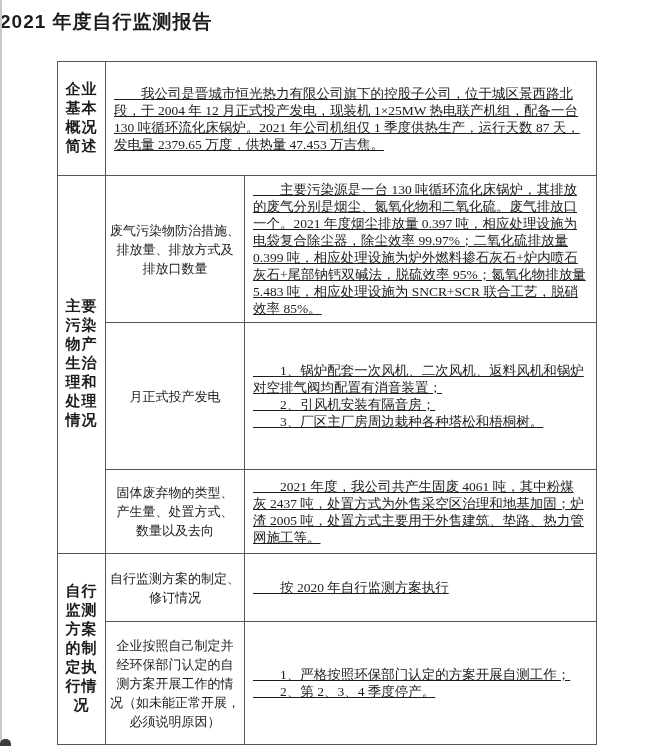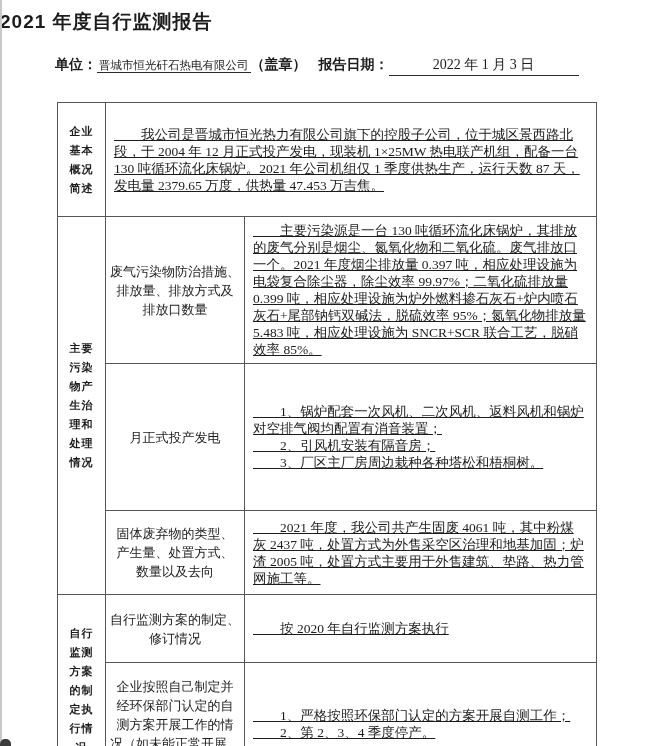--- a/index.html
+++ b/index.html
@@ -36,45 +36,44 @@
     font-weight:normal; border-bottom:1px solid #2a2a2a; padding-bottom:1px;
   }
   table.report-table {
     border-collapse:collapse; table-layout:fixed;
     margin:26px 0 0 57px; width:539px;
   }
   table.report-table td {
     border:1px solid #555555; vertical-align:middle;
   }
   .group-cell {
-    font-weight:bold; font-size:11px; line-height:19px;
+    font-weight:bold; font-size:15px; line-height:19px;
     text-align:center; white-space:pre-line; letter-spacing:1px;
     padding:2px 1px;
+    font-family:Liberation Mono, monospace;
   }
   .label-cell {
     font-size:13px; line-height:19px; text-align:center;
     white-space:pre-line; padding:4px 2px;
   }
   .content-cell {
     font-size:13.5px; line-height:17px;
     white-space:pre-line; padding:5px 9px 5px 8px;text-decoration:underline;
   }
 </style>
 </head>
 <body>
 
 <div class="page">
 
   <div class="edge-line"></div>
   <div class="corner-smudge"></div>
 
   <h1 class="title">2021 年度自行监测报告</h1>
 
-  <div class="unit-line"><span>单位：</span><span class="company">晋城市恒光矸石热电有限公司</span><span>（盖章）</span><span class="date-label">报告日期：</span><span class="date-line">2022 年 1 月 3 日</span>
-  </div>
 
   <table class="report-table">
     <colgroup>
       <col style="width:48px">
       <col style="width:139px">
       <col style="width:352px">
     </colgroup>
     <tbody>
       <tr style="height:114px">
         <td class="group-cell">企业

